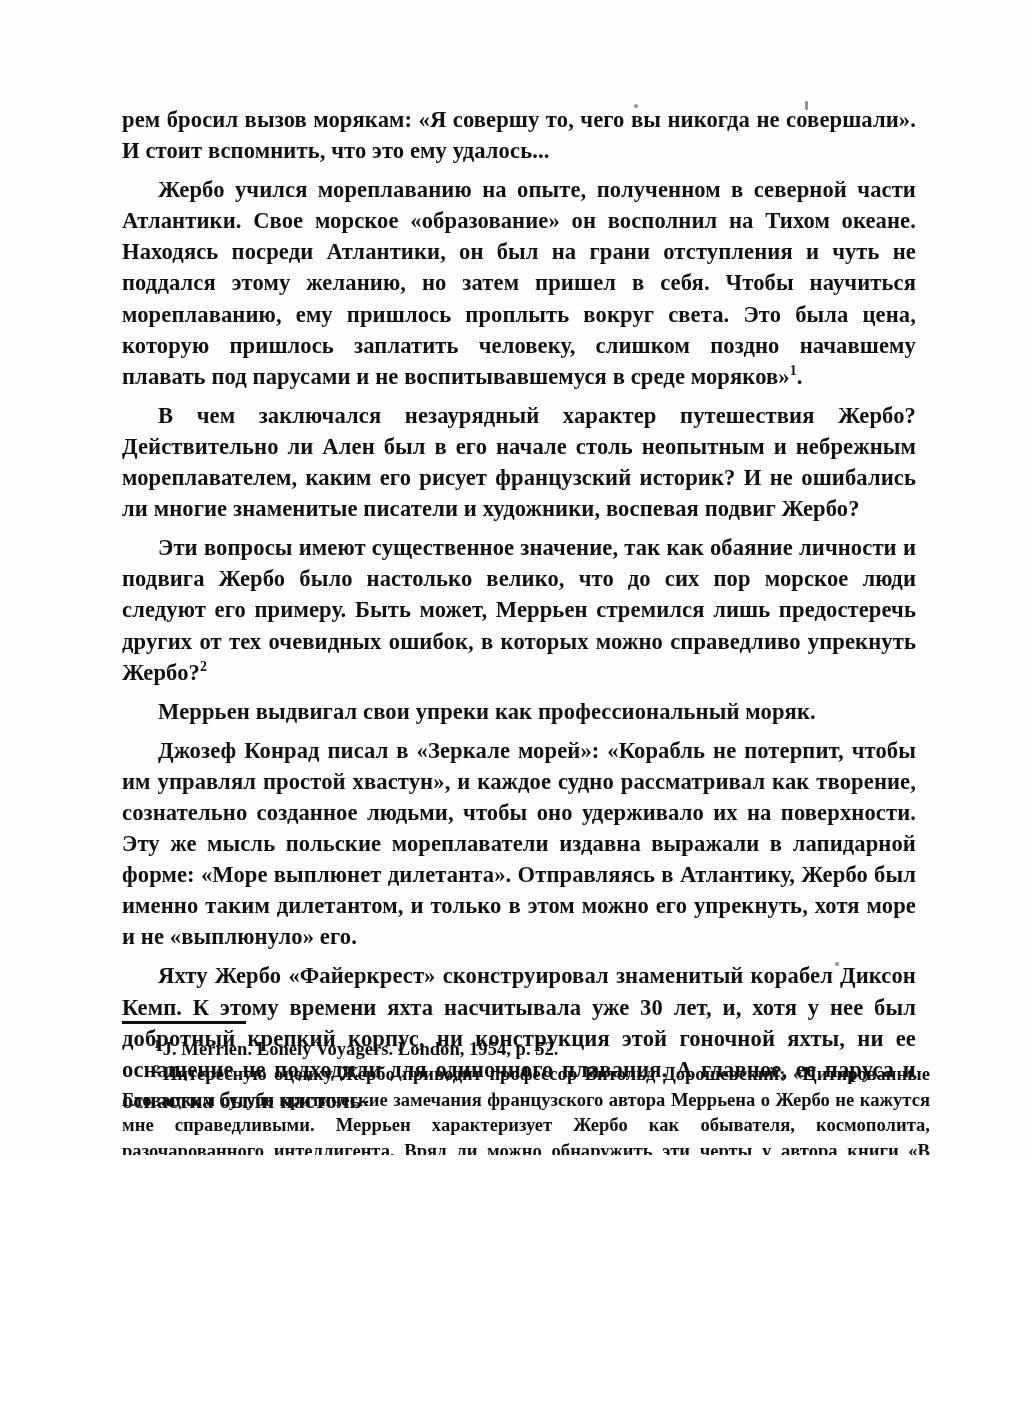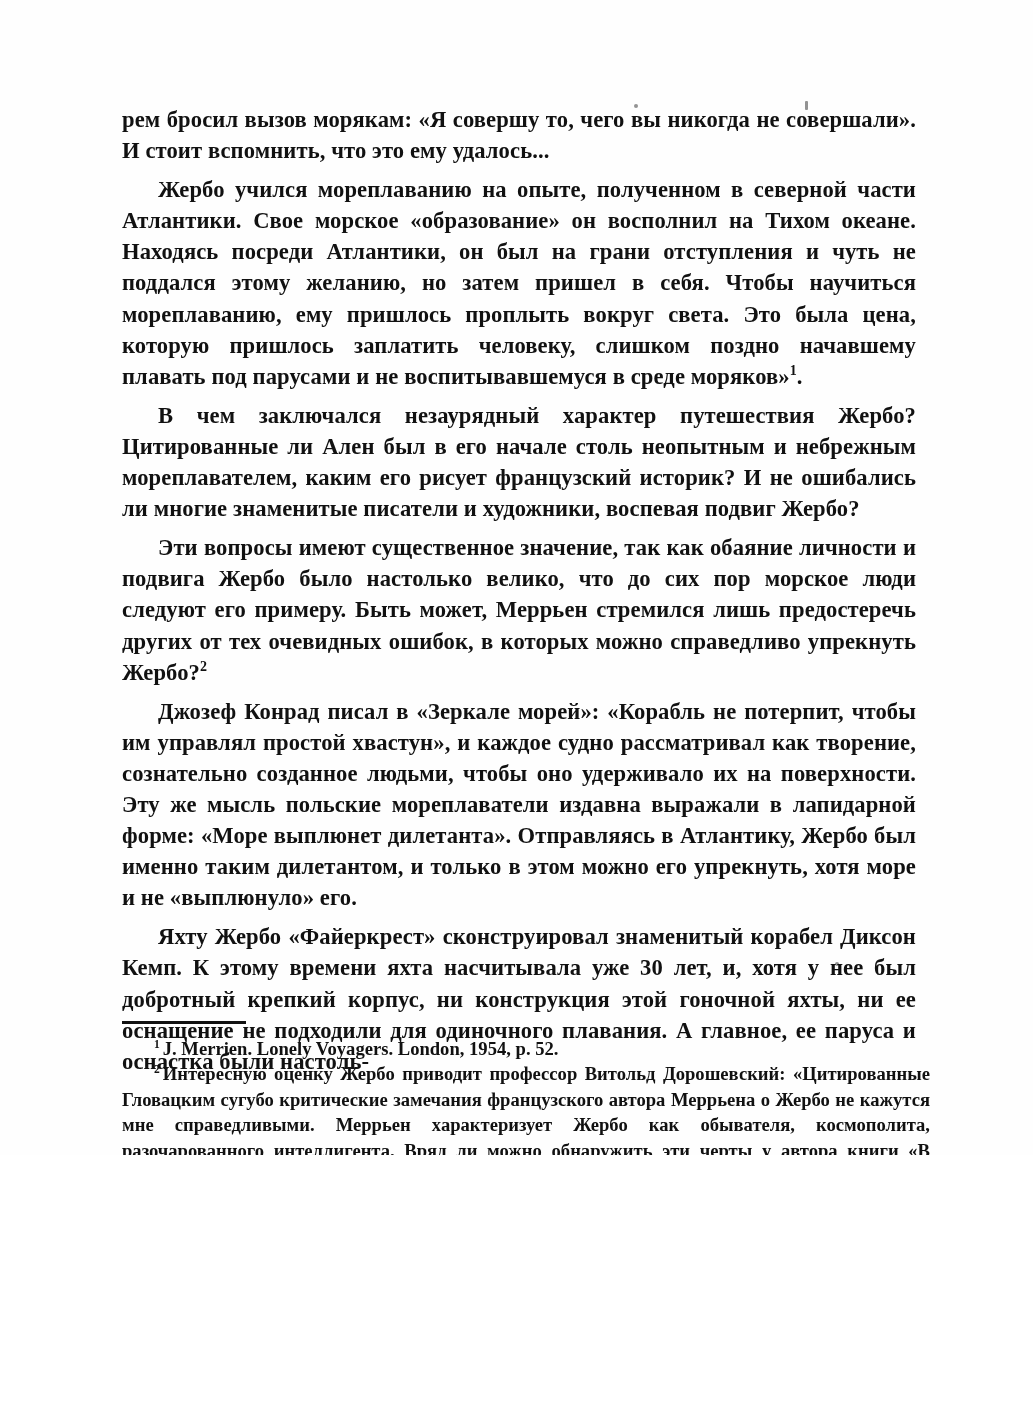--- a/index.html
+++ b/index.html
@@ -117,27 +117,30 @@
 
     <p class="para cont">
       <span>рем бросил вызов морякам: «Я совершу то, чего вы никогда не совершали». И стоит вспомнить, что  это ему удалось...</span>
     </p>
 
     <p class="para">
       <span>Жербо учился мореплаванию на опыте, полученном в северной части Атлантики. Свое морское «образование» он восполнил на Тихом океане. Находясь посреди Атлантики, он был на грани отступления и чуть не поддался этому желанию, но затем пришел в себя. Чтобы научиться мореплаванию, ему пришлось проплыть вокруг света. Это была цена, которую пришлось заплатить человеку, слишком поздно начавшему плавать под парусами и не воспитывавшемуся в среде моряков»</span><sup class="fn">1</sup><span>.</span>
     </p>
 
     <p class="para">
-      <span>В чем заключался незаурядный характер путешествия Жербо? Цитированные ли Ален был в его начале столь неопытным и небрежным мореплавателем, каким его рисует французский историк? И не ошибались ли многие знаменитые писатели и художники, воспевая подвиг Жербо?</span>
+      <span>В чем заключался незаурядный характер путешествия Жербо? Действительно ли Ален был в его начале столь неопытным и небрежным мореплавателем, каким его рисует французский историк? И не ошибались ли многие знаменитые писатели и художники, воспевая подвиг Жербо?</span>
     </p>
 
     <p class="para">
       <span>Эти вопросы имеют существенное значение, так как обаяние личности и подвига Жербо было настолько велико, что до сих пор морское люди следуют его примеру. Быть может, Меррьен стремился лишь предостеречь других от тех очевидных ошибок, в которых можно справедливо упрекнуть Жербо?</span><sup class="fn">2</sup><span></span>
     </p>
 
+    <p class="para">
+      <span>Меррьен выдвигал свои упреки как профессиональный моряк.</span>
+    </p>
 
     <p class="para">
       <span>Джозеф Конрад писал в «Зеркале морей»: «Корабль не потерпит, чтобы им управлял простой хвастун», и каждое судно рассматривал как творение, сознательно созданное людьми, чтобы оно удерживало их на поверхности. Эту же мысль польские мореплаватели издавна выражали в лапидарной форме: «Море выплюнет дилетанта». Отправляясь в Атлантику, Жербо был именно таким дилетантом, и только в этом можно его упрекнуть, хотя море и не «выплюнуло» его.</span>
     </p>
 
     <p class="para">
       <span>Яхту Жербо «Файеркрест» сконструировал знаменитый корабел Диксон Кемп. К этому времени яхта насчитывала уже 30 лет, и, хотя у нее был добротный крепкий корпус, ни конструкция этой гоночной яхты, ни ее оснащение не подходили для одиночного плавания. А главное, ее паруса и оснастка были настоль-</span>
     </p>
 
   </div>

